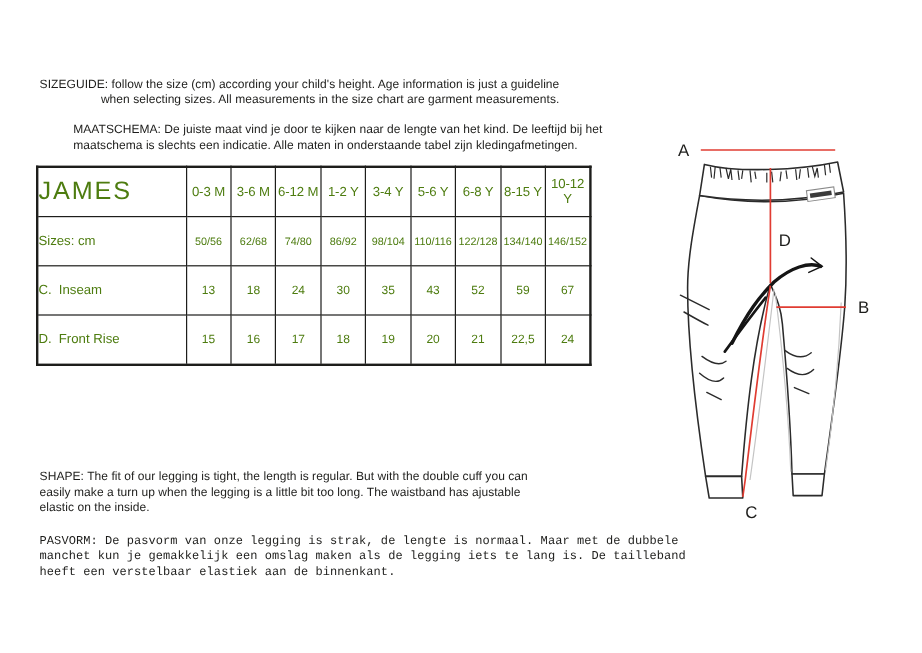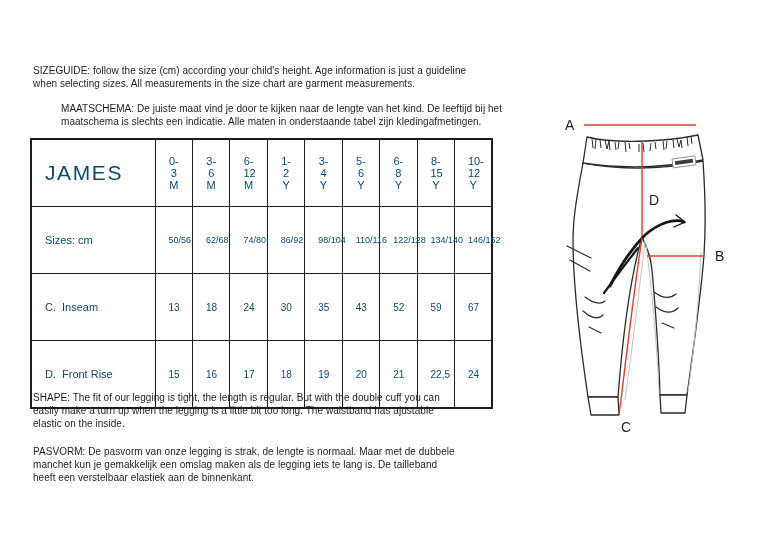--- a/index.html
+++ b/index.html
@@ -9,22 +9,22 @@
   }
   .para{position:absolute;font-size:10px;line-height:13px;font-weight:500;letter-spacing:.05px;}
   .para .ln{white-space:nowrap;}
 
   table.size-chart{
     position:absolute;left:30px;top:138px;width:463px;
     border-collapse:collapse;table-layout:fixed;
     border:2px solid #1d1d1b;
   }
   table.size-chart th,table.size-chart td{
-    border:1.5px solid #1d1d1b;padding:13px;height:40px;vertical-align:middle;
-    font-weight:500;color:#0c4a6e;
+    border:1.5px solid #1d1d1b;padding:0;height:40px;vertical-align:middle;
+    font-weight:500;color:#4d7c0f;
   }
   th.name-cell{
     text-align:left;padding-left:11px;font-size:21px;letter-spacing:1.6px;
     font-weight:500;height:38px;
   }
   th.col-head{font-size:11px;text-align:center;letter-spacing:-.1px;}
   td.label-cell{text-align:left;padding-left:11px;font-size:11px;}
   td.label-cell .key{display:inline-block;width:17px;}
   td.val{text-align:center;font-size:10px;margin-left:12px;}
   tr.sizes td.val{font-size:9px;}
@@ -32,21 +32,21 @@
   svg.diagram{position:absolute;left:555px;top:100px;}
   svg.diagram text{
     font-family:"Liberation Sans",sans-serif;font-size:14px;fill:#1d1d1b;font-weight:500;
   }
 </style>
 </head>
 <body>
 
 <div class="page">
 
-  <div class="para" style="left:33px;top:64px;">
+  <div class="para" style="left:33px;top:64px;text-align:right;">
     <div class="ln">SIZEGUIDE: follow the size (cm) according your child's height. Age information is just a guideline</div>
     <div class="ln">when selecting sizes. All measurements in the size chart are garment measurements.</div>
   </div>
 
   <div class="para" style="left:33px;top:102px;margin-left:28px;">
     <div class="ln">MAATSCHEMA: De juiste maat vind je door te kijken naar de lengte van het kind. De leeftijd bij het</div>
     <div class="ln">maatschema is slechts een indicatie. Alle maten in onderstaande tabel zijn kledingafmetingen.</div>
   </div>
 
   <table class="size-chart" id="size-table">
@@ -113,21 +113,21 @@
         </tr>
       </tbody>
     </table>
 
   <div class="para" style="left:33px;top:391px;">
     <div class="ln">SHAPE: The fit of our legging is tight, the length is regular. But with the double cuff you can</div>
     <div class="ln">easily make a turn up when the legging is a little bit too long. The waistband has ajustable</div>
     <div class="ln">elastic on the inside.</div>
   </div>
 
-  <div class="para" style="left:33px;top:445px;">
+  <div class="para" style="left:33px;top:445px;font-family:Liberation Mono, monospace;">
     <div class="ln">PASVORM: De pasvorm van onze legging is strak, de lengte is normaal. Maar met de dubbele</div>
     <div class="ln">manchet kun je gemakkelijk een omslag maken als de legging iets te lang is. De tailleband</div>
     <div class="ln">heeft een verstelbaar elastiek aan de binnenkant.</div>
   </div>
 
   <svg class="diagram" width="213" height="345" viewBox="0 0 213 345">
 
     <path d="M28,63 C22,95 18,118 18,140 C18,185 26,250 33,297 L63,297
          C67,245 73,185 87,137 C93,150 96,158 97,170 C101,215 104,258 105,295
          L132,295 C139,245 146,195 149,155 C151,125 150,90 148,61

